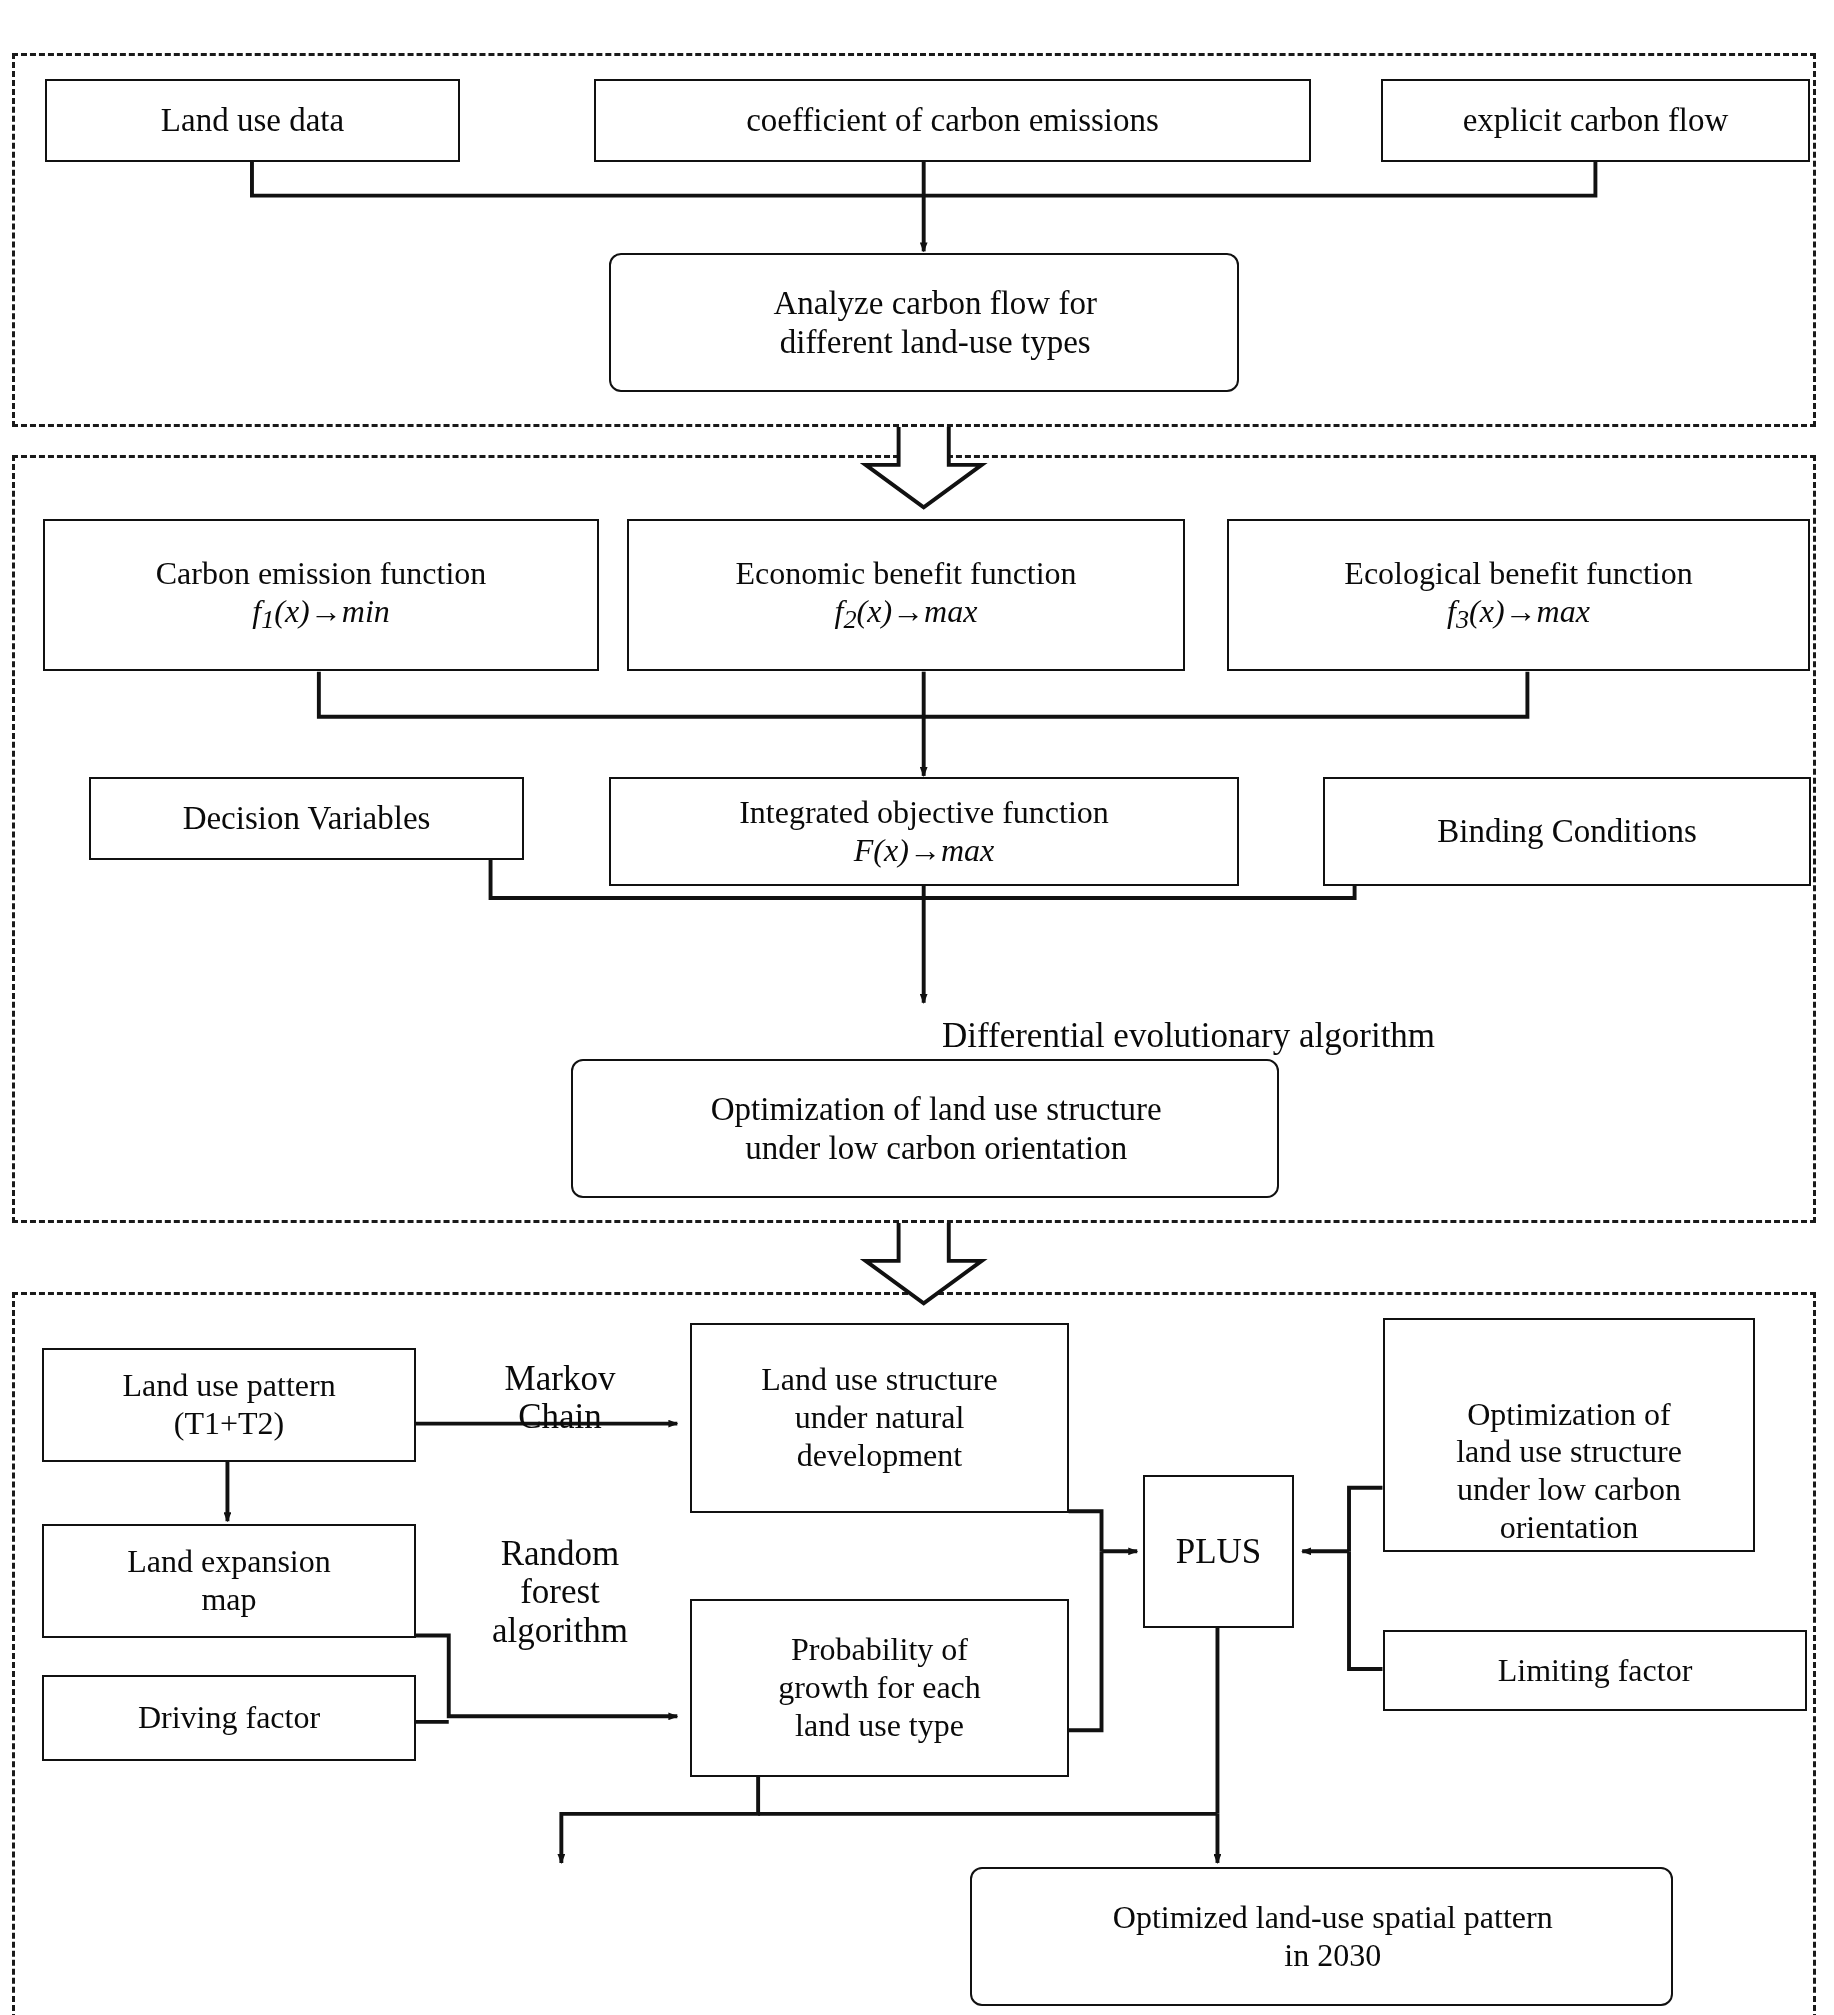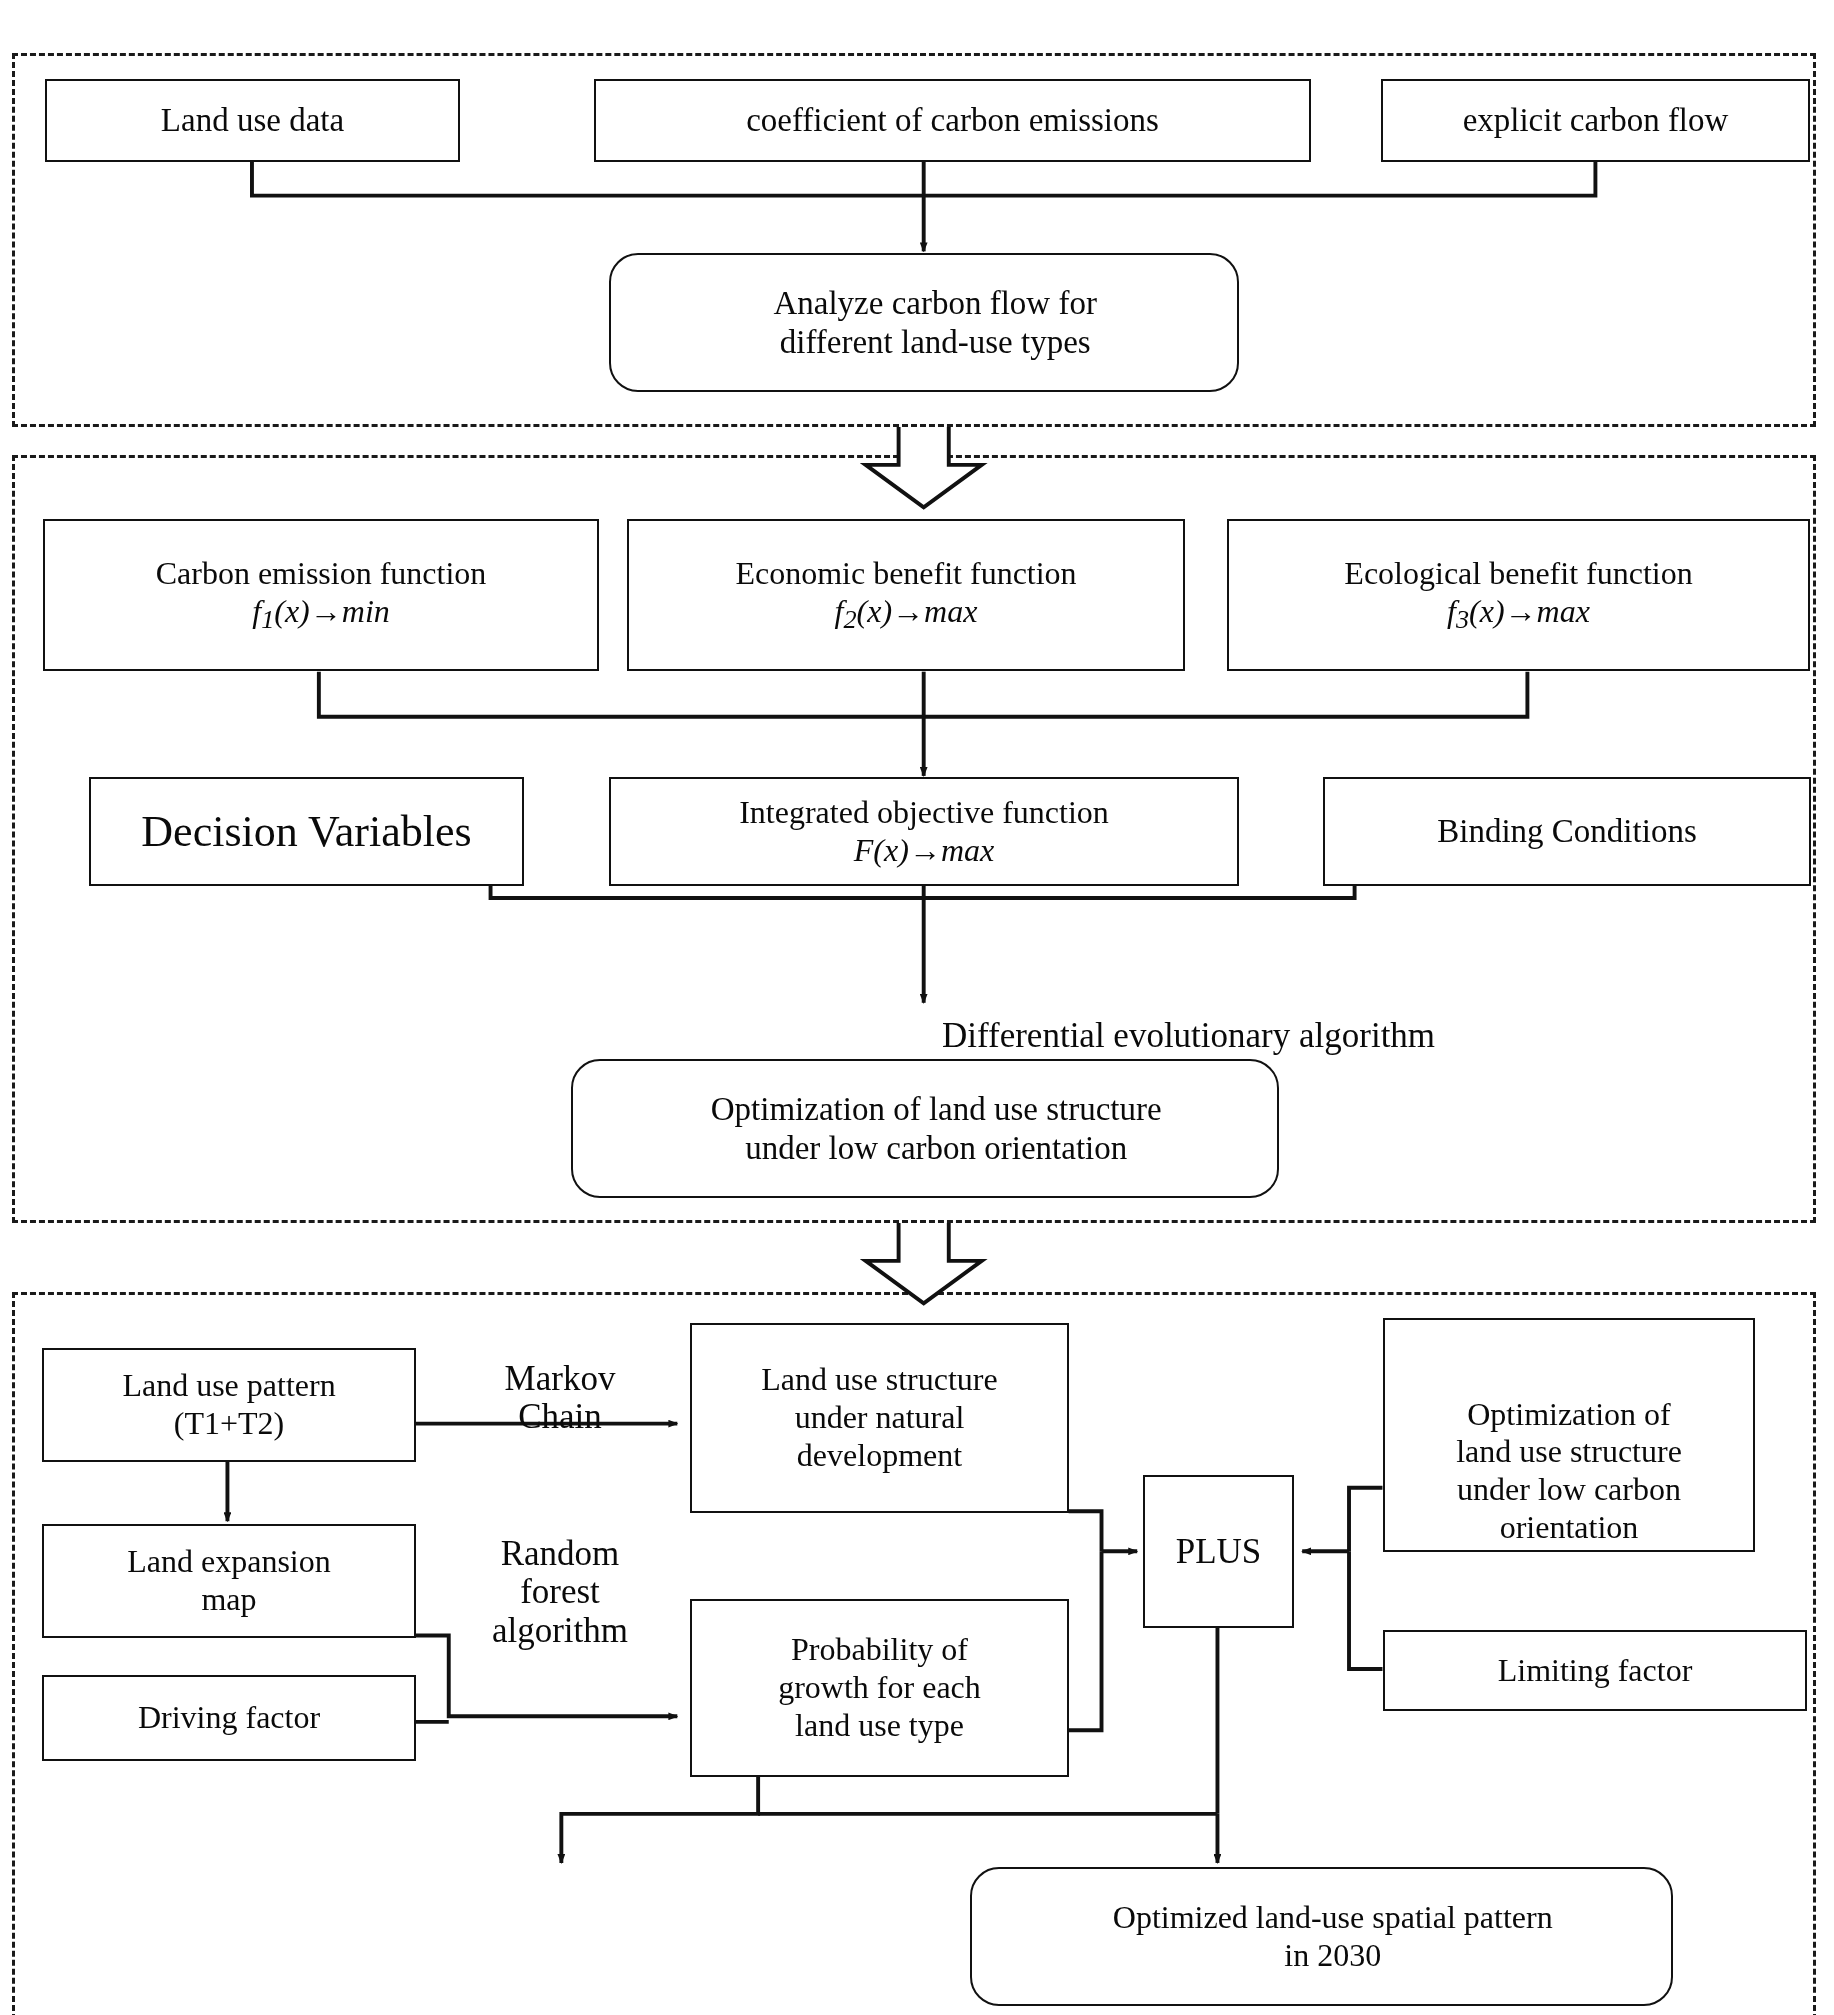--- a/index.html
+++ b/index.html
@@ -6,21 +6,21 @@
   body{width:1834px;height:2015px;font-family:"Liberation Serif",serif;}
   #stage{position:relative;width:1834px;height:2015px;overflow:hidden;background:#fff;margin-top:41px;}
   svg#wires{position:absolute;left:0;top:0;width:1834px;height:2015px;}
 
   .group{position:absolute;border:3.3px dashed #1a1a1a;box-sizing:border-box;}
 
   .node{position:absolute;box-sizing:border-box;border:2.8px solid #111;background:#fff;
         display:flex;align-items:center;justify-content:center;text-align:center;
         font-family:"Liberation Serif",serif;color:#0a0a0a;line-height:1.18;
         padding:3.3px 5.6px;}
-  .node.round{border-radius:29px;padding-left:28px;}
+  .node.round{border-radius:12px;padding-left:28px;}
   .node .txt{display:block;width:100%;}
   .node .sub{display:block;font-style:italic;}
   .node .sub .idx{font-size:0.82em;vertical-align:-0.22em;font-style:italic;}
 
   .lbl{position:absolute;font-family:"Liberation Serif",serif;color:#0a0a0a;
        text-align:center;line-height:1.1;white-space:pre-line;}
 </style>
 </head>
 <body>
 
@@ -110,21 +110,21 @@
     </span>
   </div>
 
   <div class="node" style="left:1227px;top:478px;width:583px;height:152px;font-size:32px;">
     <span class="txt">
       <span>Ecological benefit function</span><br>
       <span class="sub"><span>f</span><span class="idx">3</span><span>(x)</span><span>→</span><span>max</span></span>
     </span>
   </div>
 
-  <div class="node" style="left:89px;top:736px;width:435px;height:109px;font-size:44px;">
+  <div class="node" style="left:89px;top:736px;width:435px;height:83px;font-size:33px;">
     <span class="txt">Decision Variables</span>
   </div>
 
   <div class="node" style="left:609px;top:736px;width:630px;height:109px;font-size:32px;">
     <span class="txt">
       <span>Integrated objective function</span><br>
       <span class="sub"><span>F</span><span>(x)</span><span>→</span><span>max</span></span>
     </span>
   </div>
 

